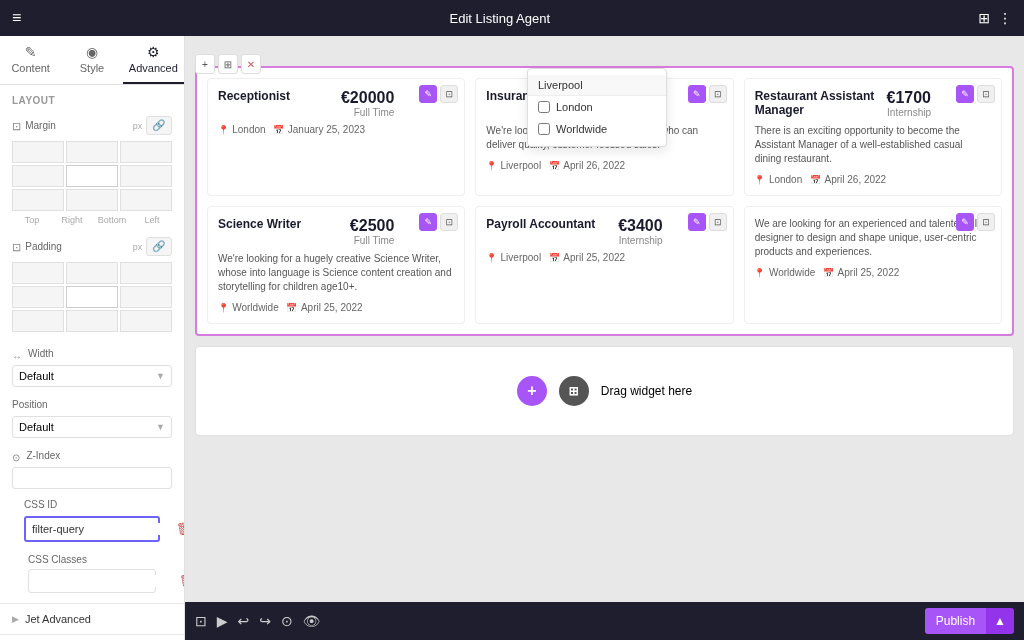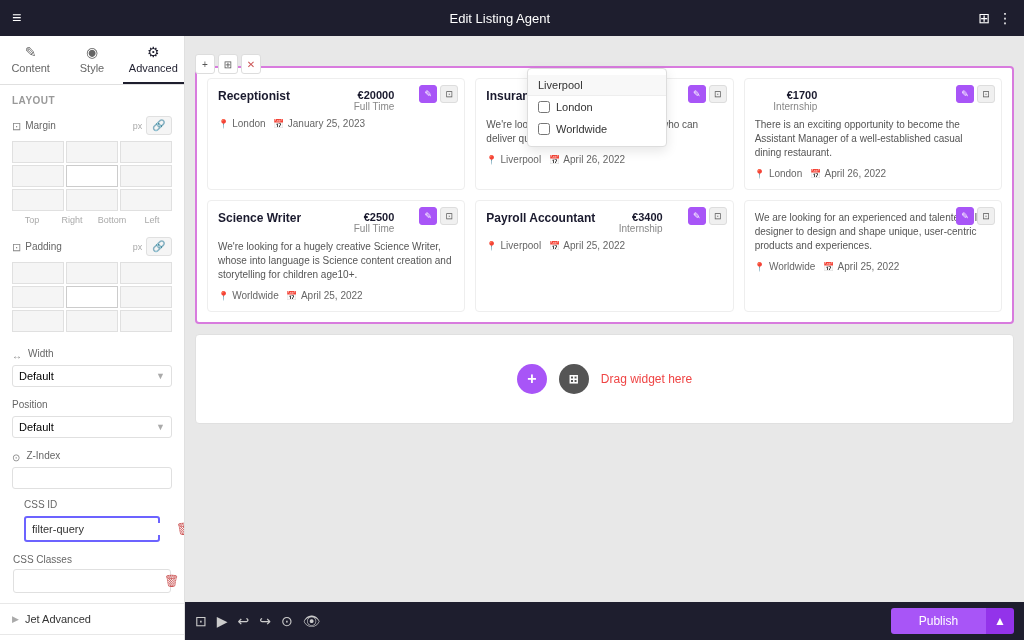--- a/index.html
+++ b/index.html
@@ -224,21 +224,21 @@
       padding: 0 10px;
       flex-shrink: 0;
     }
     .bottom-icons { display: flex; gap: 10px; align-items: center; }
     .bottom-icons span { color: #ccc; font-size: 14px; cursor: pointer; }
     .publish-btn {
       background: #a855f7;
       color: #fff;
       border: none;
       border-radius: 3px 0 0 3px;
-      padding: 6px 28px;
+      padding: 6px 11px;
       font-size: 12px;
       font-weight: 500;
       cursor: pointer;
     }
     .publish-arrow {
       background: #9333ea;
       color: #fff;
       border: none;
       border-radius: 0 3px 3px 0;
       padding: 6px 8px;
@@ -372,24 +372,23 @@
     }
     .job-title {
       font-size: 12px;
       font-weight: 600;
       color: #1a1a2e;
     }
     .job-meta {
       text-align: right;
     }
     .job-salary {
-      font-size: 11px;
+      font-size: 16px;
       font-weight: 700;
       color: #1a1a2e;
-      margin-left: 32px;
     }
     .job-type {
       font-size: 10px;
       color: #888;
     }
 
     .job-description {
       font-size: 10px;
       color: #555;
       line-height: 1.4;
@@ -434,21 +433,21 @@
       border: none;
       cursor: pointer;
       display: flex;
       align-items: center;
       justify-content: center;
       font-size: 16px;
       font-weight: bold;
     }
     .drop-zone-btn.add { background: #a855f7; color: #fff; }
     .drop-zone-btn.grid { background: #555; color: #fff; font-size: 12px; }
-    .drop-zone-text { font-size: 12px; color: #ef4444; }
+    .drop-zone-text { font-size: 12px; color: #000000; }
   </style>
 </head>
 <body>
 
 <div class="top-bar">
   <span style="cursor:pointer; font-size:16px;">≡</span>
   <span class="top-bar-title">Edit Listing Agent</span>
   <div class="top-bar-icons">
     <span>⊞</span>
     <span>⋮</span>
@@ -574,21 +573,21 @@
     <div style="padding: 4px 12px;">
       <div style="padding: 0 12px 2px; font-size:10px; color:#666; display:flex; gap:6px;">
         <span>CSS ID</span>
       </div>
       <div class="css-id-row">
         <input type="text" value="filter-query" style="border: none; outline: none; font-size: 11px; flex: 1 1 0%; color: rgb(51, 51, 51);">
         <button class="trash-btn">🗑</button>
       </div>
     </div>
 
-    <div style="padding: 4px 1px;">
+    <div style="padding: 4px 16px;">
       <div style="padding: 0 12px 2px; font-size:10px; color:#666;">
         <span>CSS Classes</span>
       </div>
       <div class="css-classes-row">
         <input type="text" style="border: none; outline: none; font-size: 11px; flex: 1 1 0%;">
         <button class="trash-btn">🗑</button>
       </div>
     </div>
 
     <div class="collapsible-section">
@@ -680,20 +679,21 @@
               </span>
             </div>
           </div>
 
           <div class="job-card">
             <div class="job-card-toolbar">
               <button class="job-card-btn" style="background:#a855f7; color:#fff; border-color:#a855f7;">✎</button>
               <button class="job-card-btn">⊡</button>
             </div>
             <div class="job-card-header">
+              <div class="job-title">Restaurant Assistant Manager</div>
               <div class="job-meta">
                 <div class="job-salary">€1700</div>
                 <div class="job-type">Internship</div>
               </div>
             </div>
             <div class="job-description">There is an exciting opportunity to become the Assistant Manager of a well-established casual dining restaurant.</div>
             <div class="job-footer">
               <span class="job-location">
                 <span class="job-location-icon">📍</span>
                 <span>London</span>

